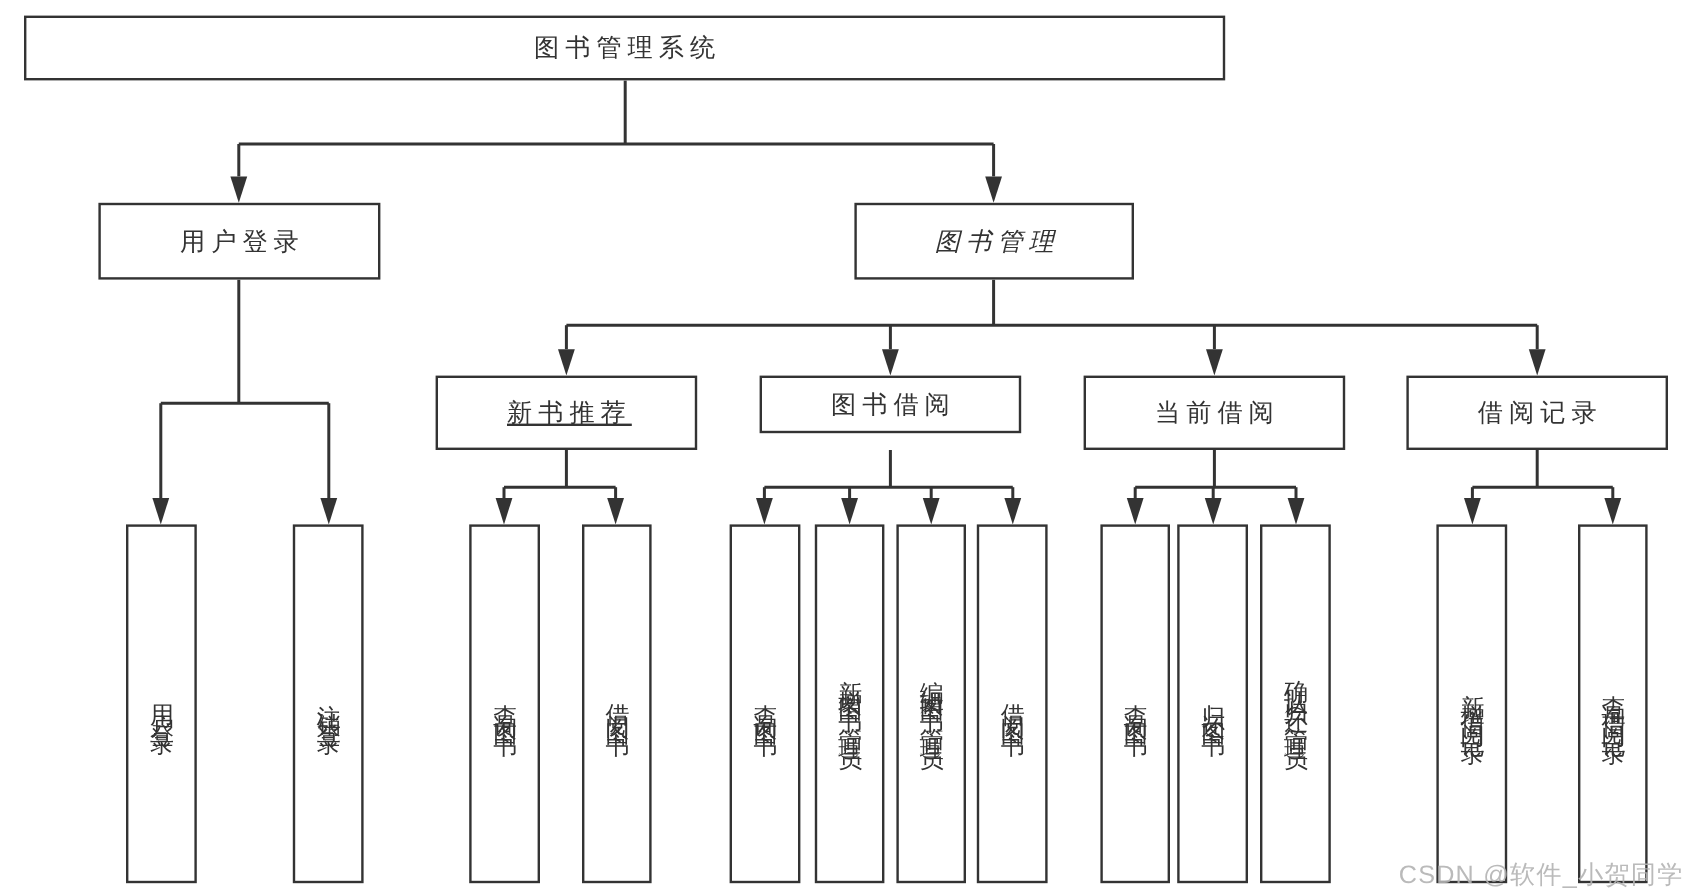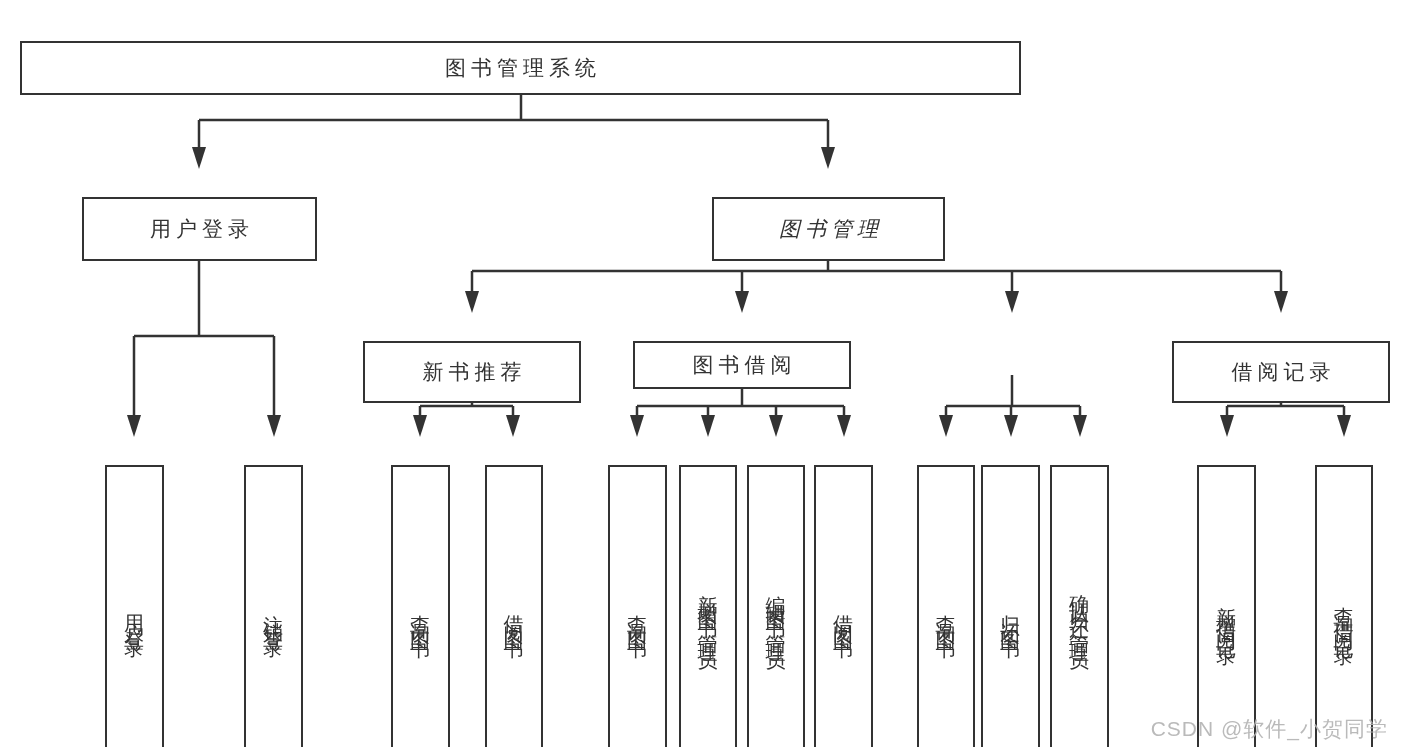--- a/index.html
+++ b/index.html
@@ -28,41 +28,40 @@
   }
   .node{
     position:absolute;
     box-sizing:border-box;
     background:var(--box-fill);
     border:2.5px solid var(--line);
     display:flex;
     align-items:center;
     justify-content:center;
     color:var(--text);
-    margin-top:28px;
   }
   .h-label{
     font-size:21px;
     letter-spacing:5px;
     text-indent:5px; 
     white-space:nowrap;
     color:var(--text);
   }
   .leaf .v-label{
     writing-mode:vertical-rl;
     text-orientation:mixed;
     font-size:20px;
     letter-spacing:8px;
     line-height:1;
     max-height:288px;
     color:var(--text);
   }
   #watermark{
     position:absolute;
-    right:17px;
+    right:2px;
     bottom:4px;
     font-size:21px;
     letter-spacing:1px;
     color:var(--watermark);
     opacity:0.9;
     white-space:nowrap;
     z-index:5;
   }
 </style>
 </head>
@@ -150,26 +149,29 @@
     <span class="h-label">图书管理系统</span>
   </div>
 
   <div class="node" style="left:82px;top:169px;width:235px;height:64px;">
     <span class="h-label">用户登录</span>
   </div>
   <div class="node" style="left:712px;top:169px;width:233px;height:64px;font-style:italic;">
     <span class="h-label">图书管理</span>
   </div>
 
-  <div class="node" style="left:363px;top:313px;width:218px;height:62px;">
+  <div class="node" style="left:363px;top:313px;width:218px;height:62px;text-decoration:underline;">
     <span class="h-label">新书推荐</span>
   </div>
   <div class="node" style="left:633px;top:313px;width:218px;height:48px;">
     <span class="h-label">图书借阅</span>
   </div>
+  <div class="node" style="left:903px;top:313px;width:218px;height:62px;">
+    <span class="h-label">当前借阅</span>
+  </div>
   <div class="node" style="left:1172px;top:313px;width:218px;height:62px;">
     <span class="h-label">借阅记录</span>
   </div>
 
   <div class="node leaf" style="left:105px;top:437px;width:59px;height:299px;">
     <span class="v-label">用户登录</span>
   </div>
   <div class="node leaf" style="left:244px;top:437px;width:59px;height:299px;">
     <span class="v-label">注销登录</span>
   </div>

